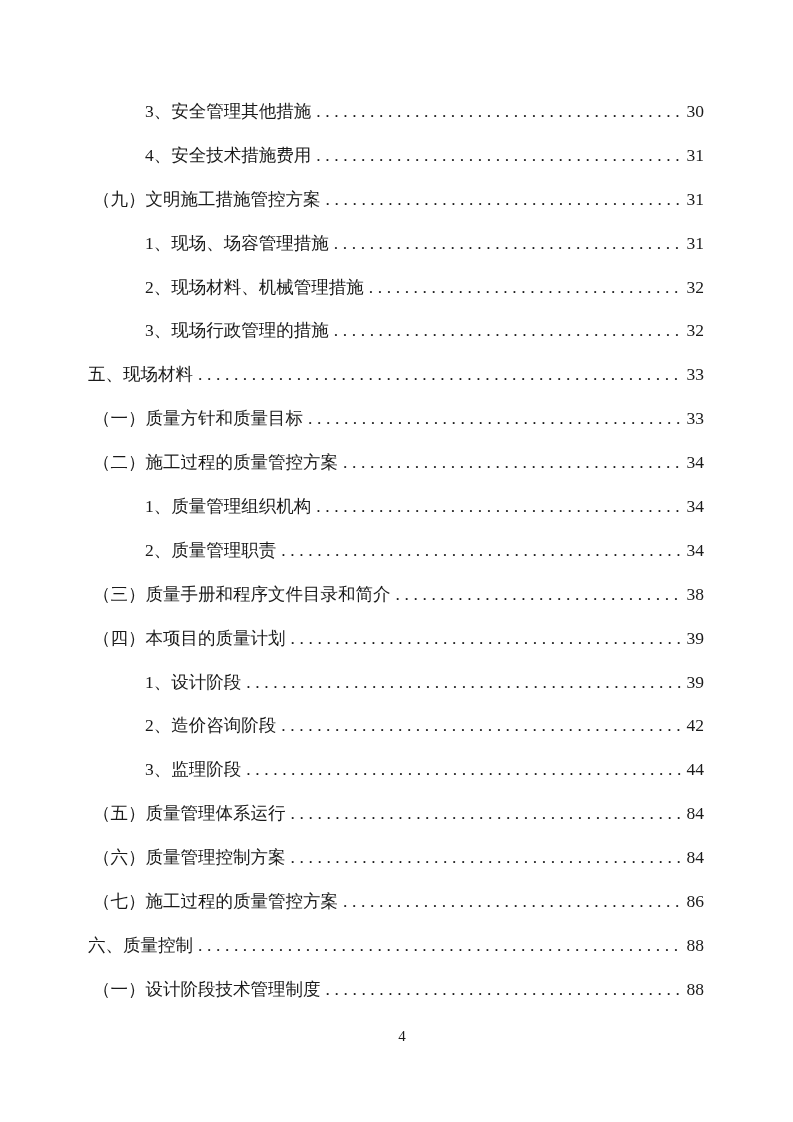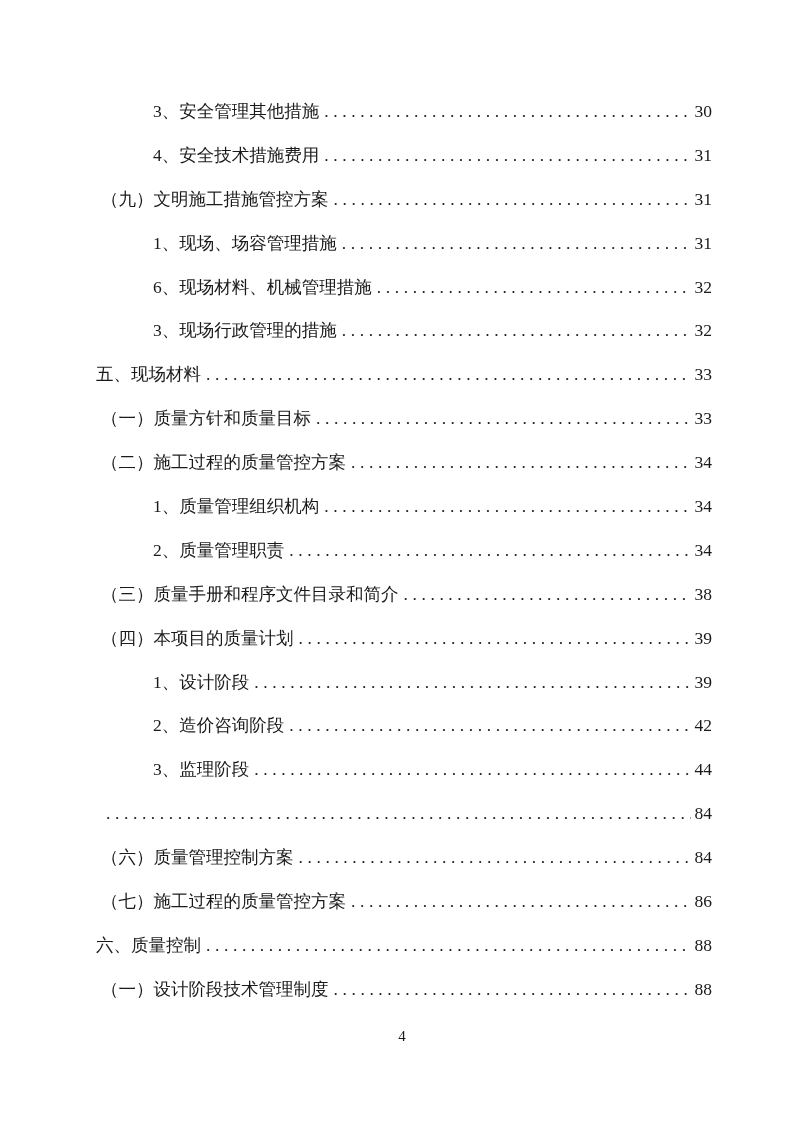--- a/index.html
+++ b/index.html
@@ -12,21 +12,21 @@
     width: 793px;
     height: 1122px;
     background: #ffffff;
     overflow: hidden;
     font-family: "Liberation Serif", "DejaVu Serif", serif;
     color: #1a1a1a;
   }
   .toc {
     position: absolute;
     top: 90px;
-    left: 96px;
+    left: 88px;
     width: 616px;
   }
   .toc-row {
     display: flex;
     align-items: baseline;
     height: 43.9px;
     line-height: 43.9px;
     font-size: 17.5px;
     white-space: nowrap;
   }
@@ -82,21 +82,21 @@
       <span class="toc-label">（九）文明施工措施管控方案</span>
       <span class="dot-leader">..........................................................................................</span>
       <span class="toc-page">31</span>
     </div>
       <div class="toc-row level-sub">
       <span class="toc-label">1、现场、场容管理措施</span>
       <span class="dot-leader">..........................................................................................</span>
       <span class="toc-page">31</span>
     </div>
       <div class="toc-row level-sub">
-      <span class="toc-label">6、现场材料、机械管理措施</span>
+      <span class="toc-label">2、现场材料、机械管理措施</span>
       <span class="dot-leader">..........................................................................................</span>
       <span class="toc-page">32</span>
     </div>
       <div class="toc-row level-sub">
       <span class="toc-label">3、现场行政管理的措施</span>
       <span class="dot-leader">..........................................................................................</span>
       <span class="toc-page">32</span>
     </div>
       <div class="toc-row level-chapter">
       <span class="toc-label">五、现场材料</span>
@@ -142,20 +142,21 @@
       <span class="toc-label">2、造价咨询阶段</span>
       <span class="dot-leader">..........................................................................................</span>
       <span class="toc-page">42</span>
     </div>
       <div class="toc-row level-sub">
       <span class="toc-label">3、监理阶段</span>
       <span class="dot-leader">..........................................................................................</span>
       <span class="toc-page">44</span>
     </div>
       <div class="toc-row level-section">
+      <span class="toc-label">（五）质量管理体系运行</span>
       <span class="dot-leader">..........................................................................................</span>
       <span class="toc-page">84</span>
     </div>
       <div class="toc-row level-section">
       <span class="toc-label">（六）质量管理控制方案</span>
       <span class="dot-leader">..........................................................................................</span>
       <span class="toc-page">84</span>
     </div>
       <div class="toc-row level-section">
       <span class="toc-label">（七）施工过程的质量管控方案</span>

